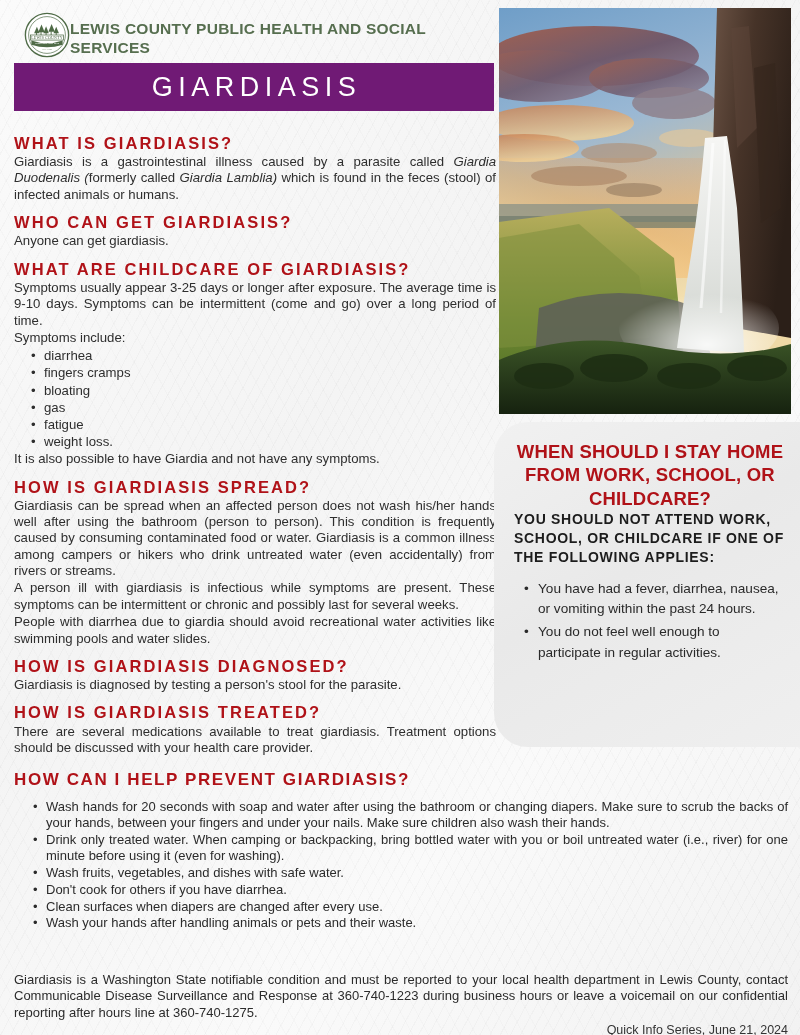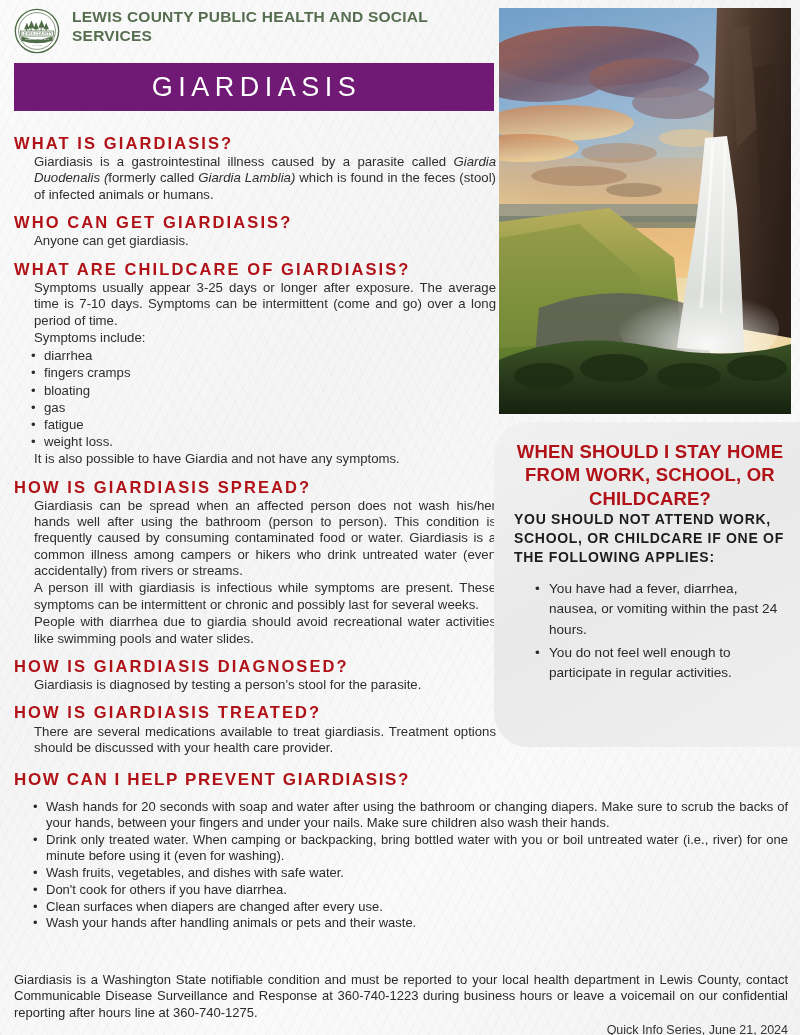--- a/index.html
+++ b/index.html
@@ -23,23 +23,23 @@
       linear-gradient(135deg, #fbfbfb 0%, #f4f4f4 40%, #fafafa 70%, #f2f2f2 100%);
     pointer-events: none;
     z-index: 0;
   }
 
   .page { position: relative; z-index: 1; width: 800px; height: 1035px; }
 
   
   .header {
     position: absolute;
-    left: 14px; top: 8px;
+    left: 24px; top: 8px;
     width: 470px; height: 50px;
-    display: flex; align-items: flex-start; gap: 12px;
+    display: flex; align-items: flex-end; gap: 0;
   }
   .seal { width: 46px; height: 46px; flex: 0 0 46px; }
   .org-title {
     font-size: 15.5px;
     font-weight: bold;
     color: #566e4f;
     letter-spacing: 0.25px;
     line-height: 1.22;
     text-transform: uppercase;
   }
@@ -85,21 +85,20 @@
     line-height: 1.22;
     margin-top: 9px;
     margin-bottom: 1px;
   }
   p.body-text {
     font-size: 13.2px;
     color: #2e2e2e;
     line-height: 1.24;
     text-align: justify;
     margin-bottom: 1px;
-    margin-left: 20px;
   }
   p.body-left { text-align: left; }
   p.body-text i { font-style: italic; }
 
   ul.bullets {
     list-style: none;
     margin: 1px 0 1px 0;
     padding-left: 30px;
     font-size: 13.2px;
     color: #2e2e2e;
@@ -139,21 +138,21 @@
     line-height: 1.35;
     margin-bottom: 12px;
   }
   ul.info-bullets {
     list-style: none;
     padding-left: 24px;
     font-size: 13.6px;
     color: #2a2a2a;
     line-height: 1.52;
   }
-  ul.info-bullets li { position: relative; margin-bottom: 2px; margin-left: 11px; }
+  ul.info-bullets li { position: relative; margin-bottom: 2px; }
   ul.info-bullets li::before {
     content: "\2022";
     position: absolute;
     left: -14px;
     top: 0;
   }
 
   
   .prevention {
     position: absolute;
@@ -345,21 +344,21 @@
       <p class="body-text">Giardiasis is a gastrointestinal illness caused by a parasite called <i>Giardia Duodenalis (</i>formerly called <i>Giardia Lamblia)</i> which is found in the feces (stool) of infected animals or humans.</p>
     </div>
 
     <div class="section">
       <h2 class="sec-head">WHO CAN GET GIARDIASIS?</h2>
       <p class="body-text body-left">Anyone can get giardiasis.</p>
     </div>
 
     <div class="section">
       <h2 class="sec-head">WHAT ARE CHILDCARE OF GIARDIASIS?</h2>
-      <p class="body-text">Symptoms usually appear 3-25 days or longer after exposure. The average time is 7-10 days. Symptoms can be intermittent (come and go) over a long period of time.</p>
+      <p class="body-text">Symptoms usually appear 3-25 days or longer after exposure. The average time is 9-10 days. Symptoms can be intermittent (come and go) over a long period of time.</p>
       <p class="body-text body-left">Symptoms include:</p>
       <ul class="bullets">
           <li>diarrhea</li>
           <li>fingers cramps</li>
           <li>bloating</li>
           <li>gas</li>
           <li>fatigue</li>
           <li>weight loss.</li>
         </ul>
       <p class="body-text body-left">It is also possible to have Giardia and not have any symptoms.</p>

